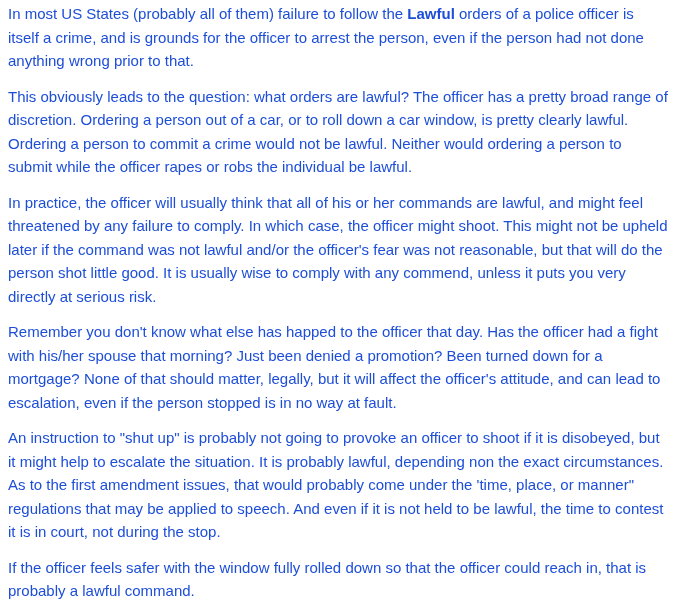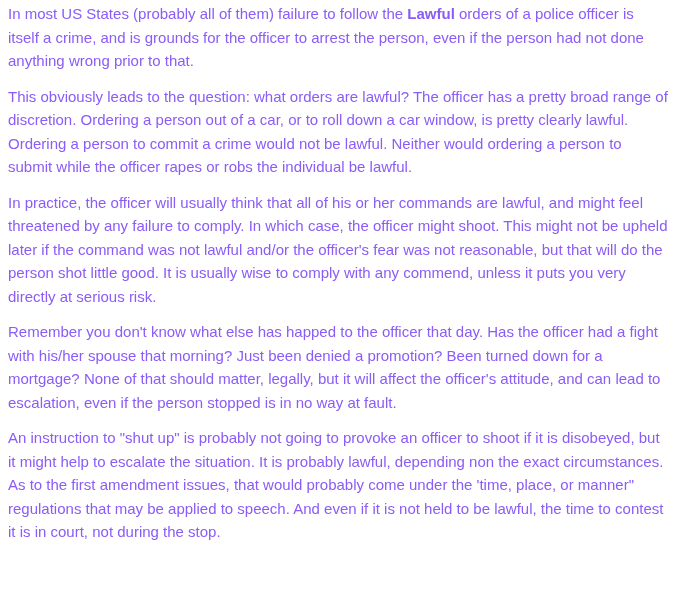--- a/index.html
+++ b/index.html
@@ -9,21 +9,21 @@
   }
   .doc {
     width: 676px;
     min-height: 608px;
     box-sizing: border-box;
     padding: 2px 8px 0 8px;
     background: #ffffff;
     font-family: "Liberation Sans", sans-serif;
     font-size: 15px;
     line-height: 23.5px;
-    color: #8b5cf6;
+    color: #1d4ed8;
     -webkit-font-smoothing: antialiased;
   }
   .doc p {
     margin: 0 0 12px 0;
     word-spacing: normal;
   }
   .doc .bold {
     font-weight: 700;
   }
 </style>
@@ -31,13 +31,14 @@
 <body>
 
 <div class="doc">
   <p>
     <span>In most US States (probably all of them) failure to follow the </span><span class="bold">Lawful</span><span> orders of a police officer is itself a crime, and is grounds for the officer to arrest the person, even if the person had not done anything wrong prior to that.</span>
   </p>
   <p>This obviously leads to the question: what orders are lawful? The officer has a pretty broad range of discretion. Ordering a person out of a car, or to roll down a car window, is pretty clearly lawful. Ordering a person to commit a crime would not be lawful. Neither would ordering a person to submit while the officer rapes or robs the individual be lawful.</p>
   <p>In practice, the officer will usually think that all of his or her commands are lawful, and might feel threatened by any failure to comply. In which case, the officer might shoot. This might not be upheld later if the command was not lawful and/or the officer's fear was not reasonable, but that will do the person shot little good. It is usually wise to comply with any commend, unless it puts you very directly at serious risk.</p>
   <p>Remember you don't know what else has happed to the officer that day. Has the officer had a fight with his/her spouse that morning? Just been denied a promotion? Been turned down for a mortgage? None of that should matter, legally, but it will affect the officer's attitude, and can lead to escalation, even if the person stopped is in no way at fault.</p>
   <p>An instruction to "shut up" is probably not going to provoke an officer to shoot if it is disobeyed, but it might help to escalate the situation. It is probably lawful, depending non the exact circumstances. As to the first amendment issues, that would probably come under the 'time, place, or manner" regulations that may be applied to speech. And even if it is not held to be lawful, the time to contest it is in court, not during the stop.</p>
+  <p>If the officer feels safer with the window fully rolled down so that the officer could reach in, that is probably a lawful command.</p>
 </div>
 
 </body></html>

